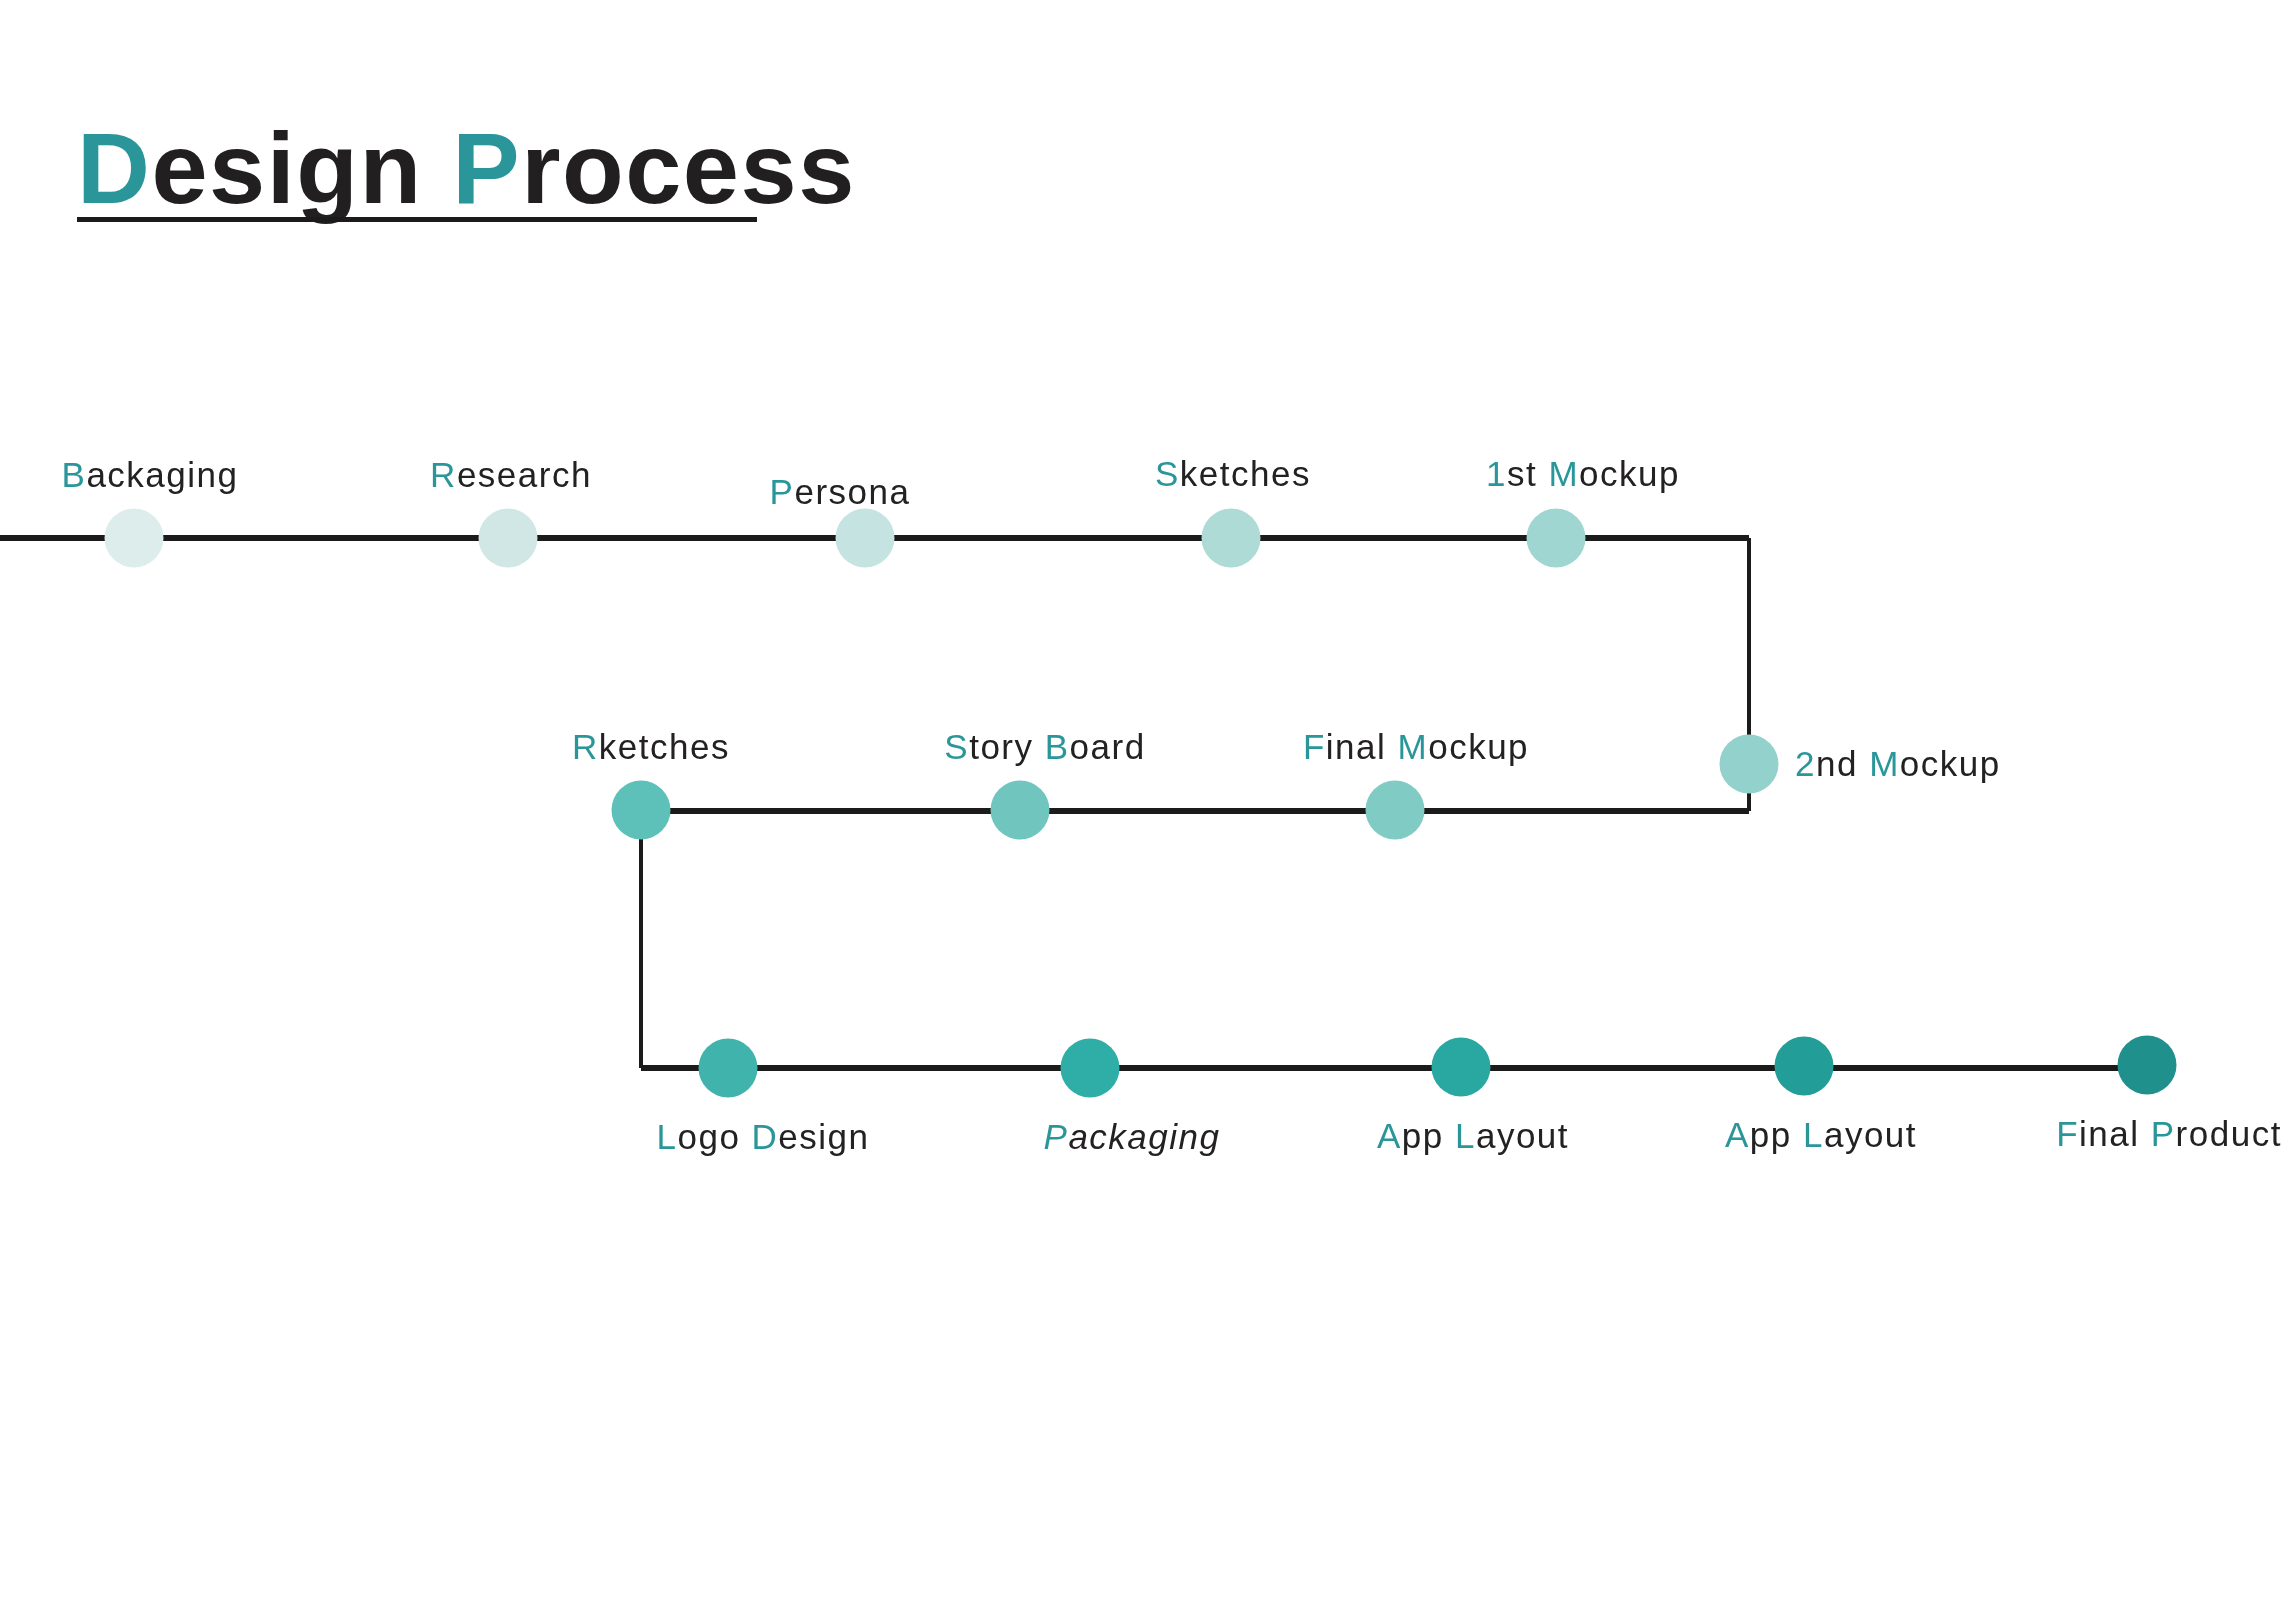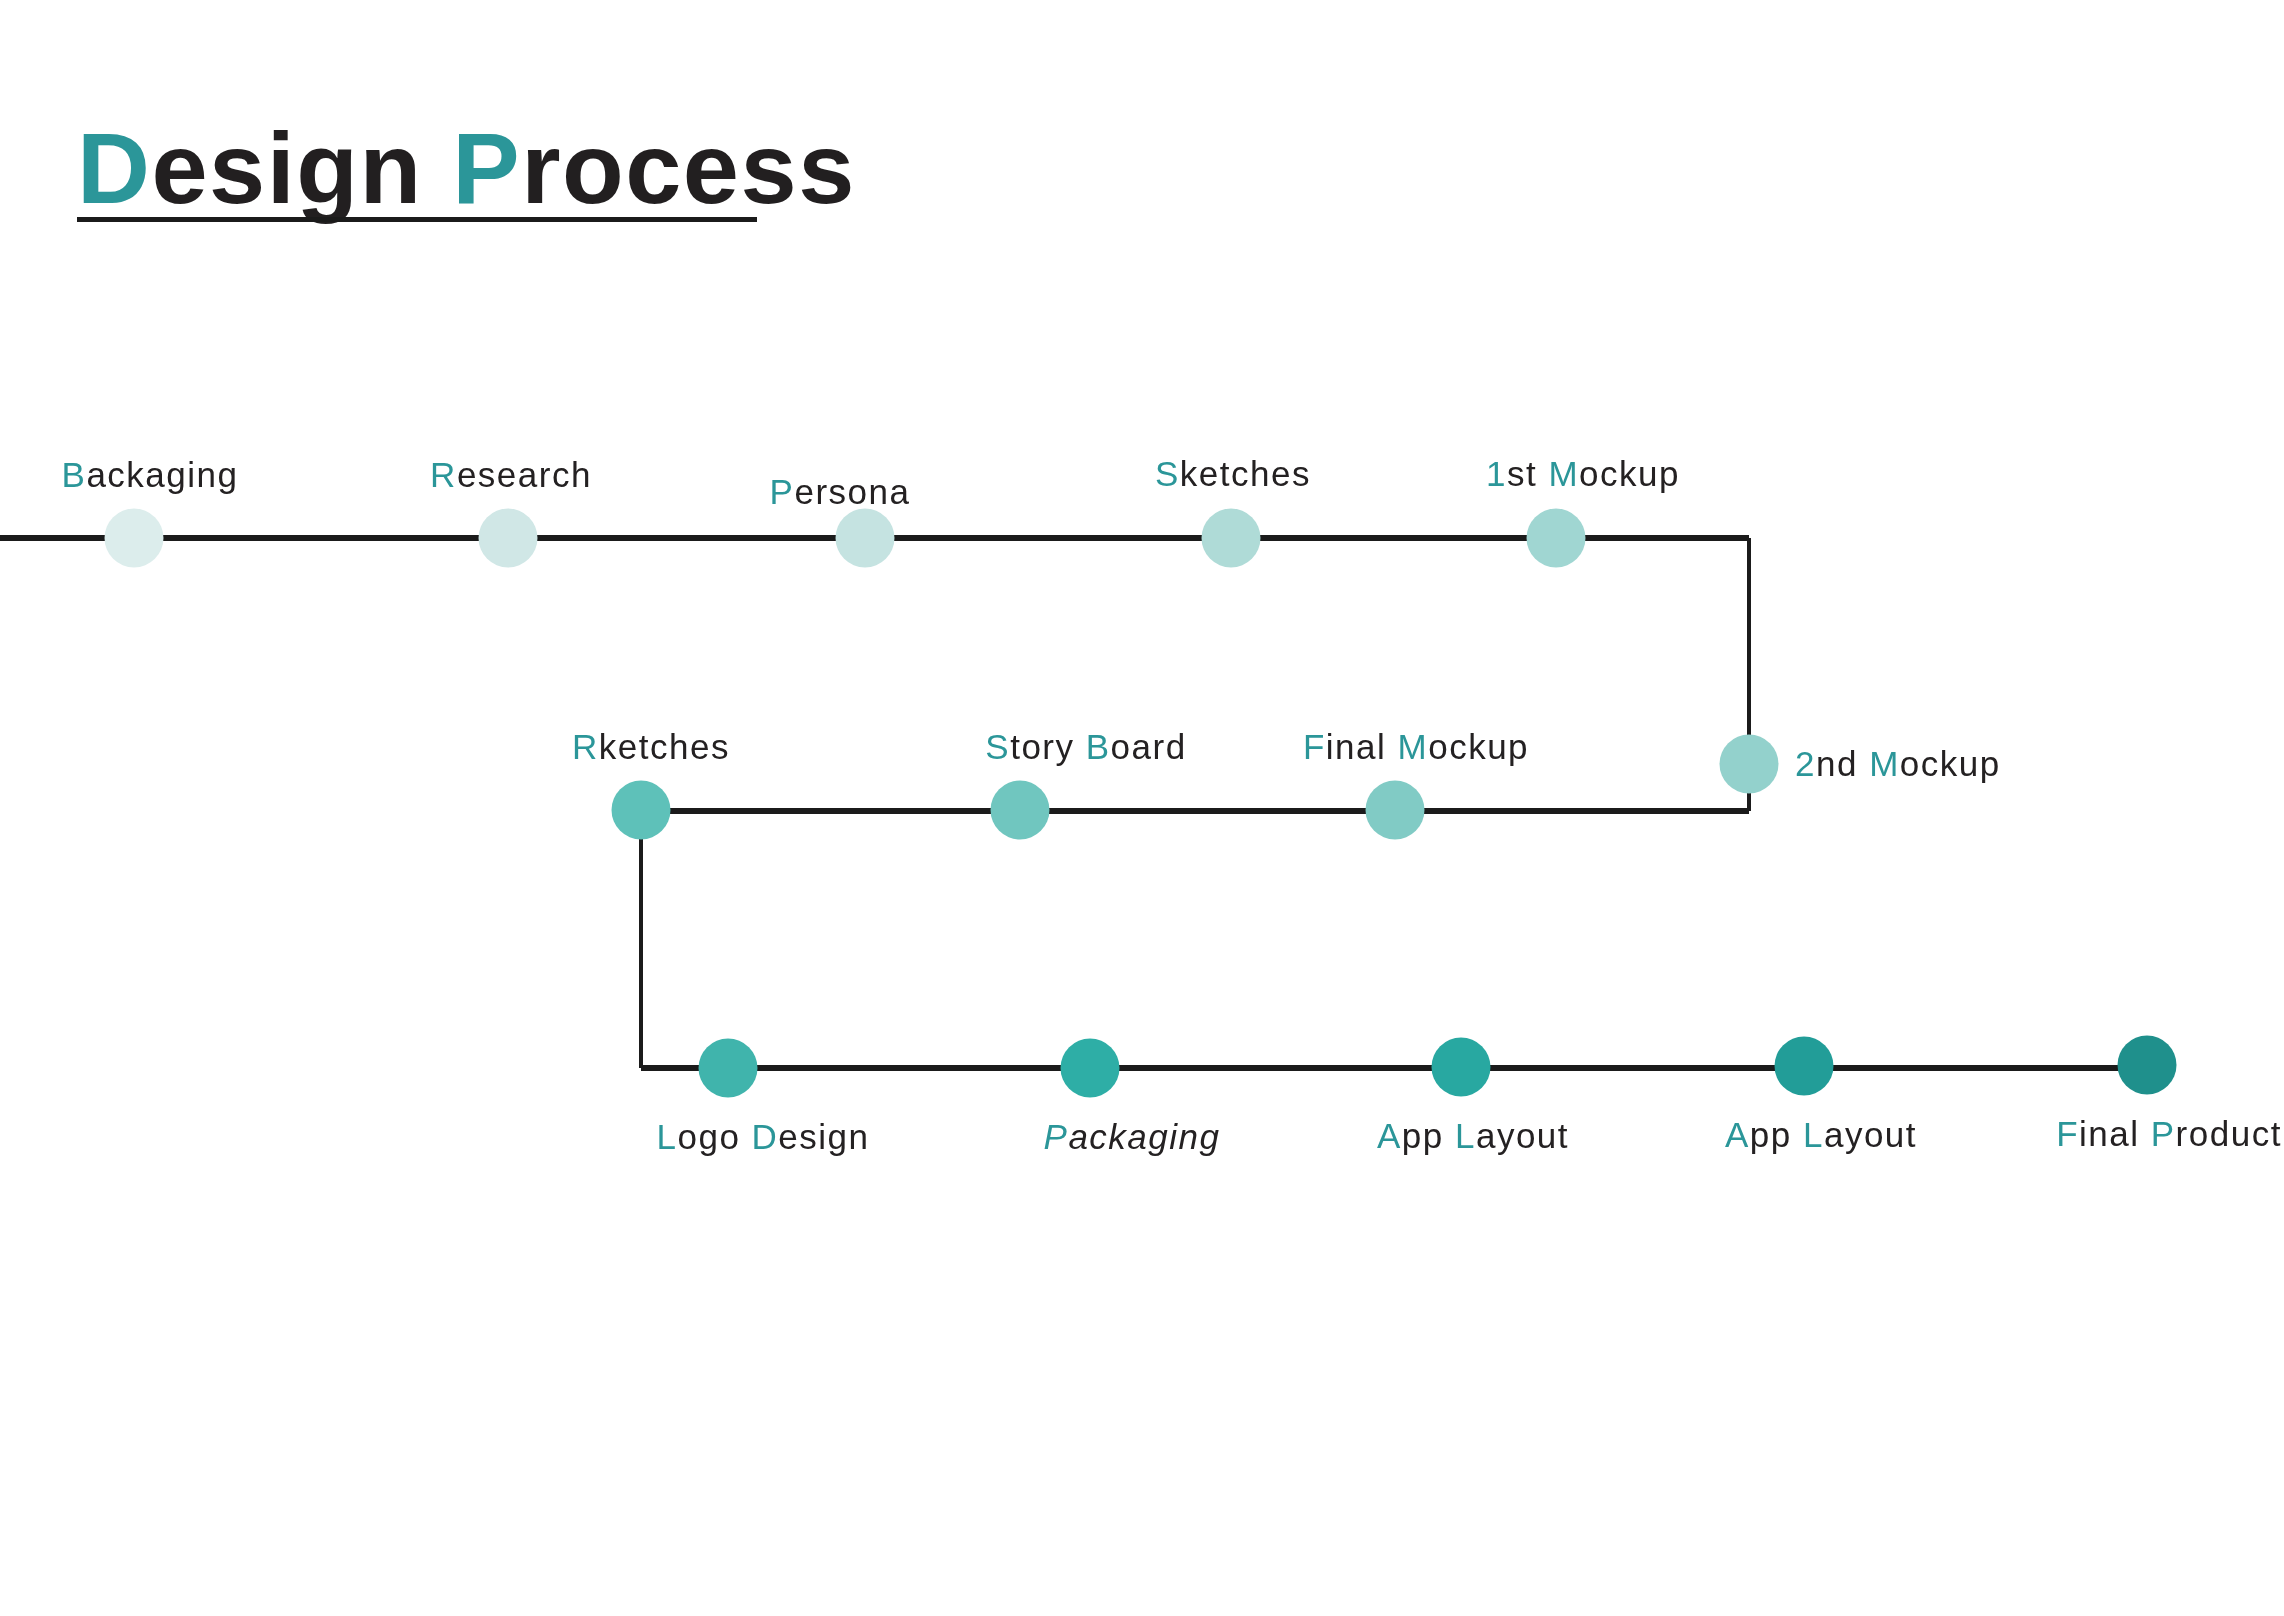--- a/index.html
+++ b/index.html
@@ -75,21 +75,21 @@
       <div class="node-label above" style="left: 840px; top: 454px; margin-top: 17px;"><span class="accent">P</span><span>ersona</span></div>
       <div class="node-circle" style="left: 1231px; top: 538px; background: rgb(175, 219, 215);"></div>
       <div class="node-label above" style="left: 1233px; top: 453px;"><span class="accent">S</span><span>ketches</span></div>
       <div class="node-circle" style="left: 1556px; top: 538px; background: rgb(160, 214, 210);"></div>
       <div class="node-label above" style="left: 1583px; top: 453px;"><span class="accent">1</span><span>st </span><span class="accent">M</span><span>ockup</span></div>
       <div class="node-circle" style="left: 1749px; top: 764px; background: rgb(147, 209, 204);"></div>
       <div class="node-label right" style="left: 1795px; top: 764px;"><span class="accent">2</span><span>nd </span><span class="accent">M</span><span>ockup</span></div>
       <div class="node-circle" style="left: 1395px; top: 810px; background: rgb(129, 203, 197);"></div>
       <div class="node-label above" style="left: 1416px; top: 726px;"><span class="accent">F</span><span>inal </span><span class="accent">M</span><span>ockup</span></div>
       <div class="node-circle" style="left: 1020px; top: 810px; background: rgb(112, 198, 191);"></div>
-      <div class="node-label above" style="left: 1045px; top: 726px; margin-left: 41px;"><span class="accent">S</span><span>tory </span><span class="accent">B</span><span>oard</span></div>
+      <div class="node-label above" style="left: 1045px; top: 726px;"><span class="accent">S</span><span>tory </span><span class="accent">B</span><span>oard</span></div>
       <div class="node-circle" style="left: 641px; top: 810px; background: rgb(94, 193, 185);"></div>
       <div class="node-label above" style="left: 651px; top: 726px;"><span class="accent">R</span><span>ketches</span></div>
       <div class="node-circle" style="left: 728px; top: 1068px; background: rgb(64, 180, 172);"></div>
       <div class="node-label below" style="left: 755px; top: 1116px;"><span class="accent">L</span><span>ogo </span><span class="accent">D</span><span>esign</span></div>
       <div class="node-circle" style="left: 1090px; top: 1068px; background: rgb(46, 174, 166);"></div>
       <div class="node-label below" style="left: 1124px; top: 1116px; font-style: italic;"><span class="accent">P</span><span>ackaging</span></div>
       <div class="node-circle" style="left: 1461px; top: 1067px; background: rgb(40, 168, 161);"></div>
       <div class="node-label below" style="left: 1465px; top: 1115px;"><span class="accent">A</span><span>pp </span><span class="accent">L</span><span>ayout</span></div>
       <div class="node-circle" style="left: 1804px; top: 1066px; background: rgb(34, 157, 152);"></div>
       <div class="node-label below" style="left: 1813px; top: 1114px;"><span class="accent">A</span><span>pp </span><span class="accent">L</span><span>ayout</span></div>

